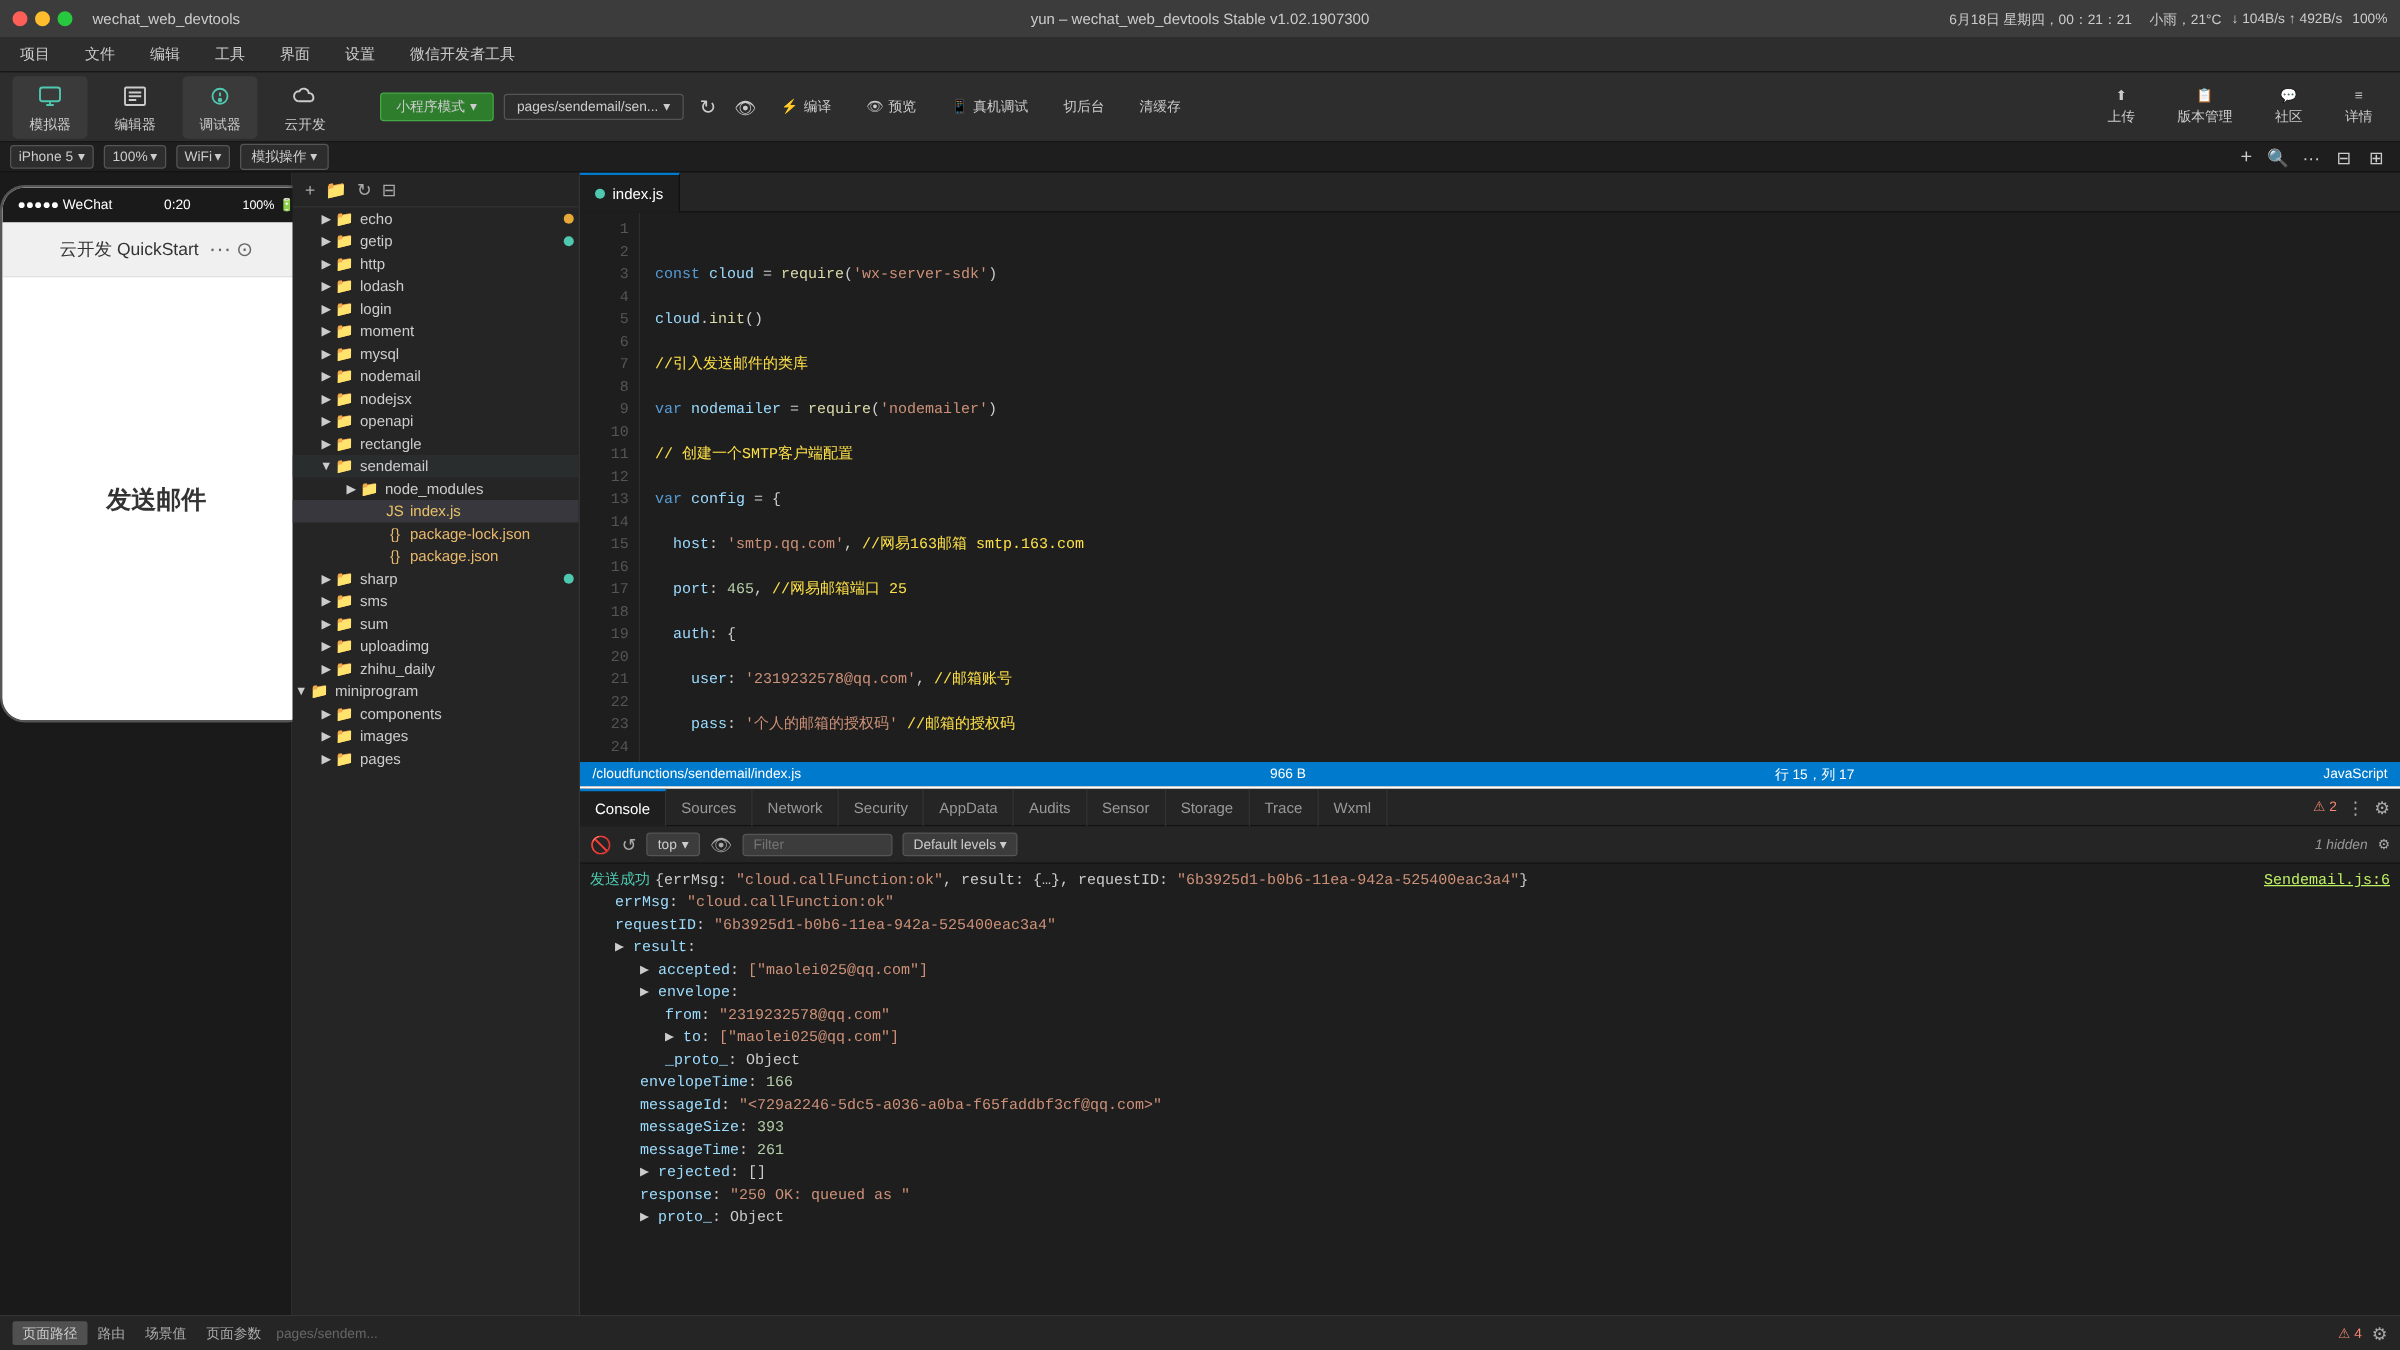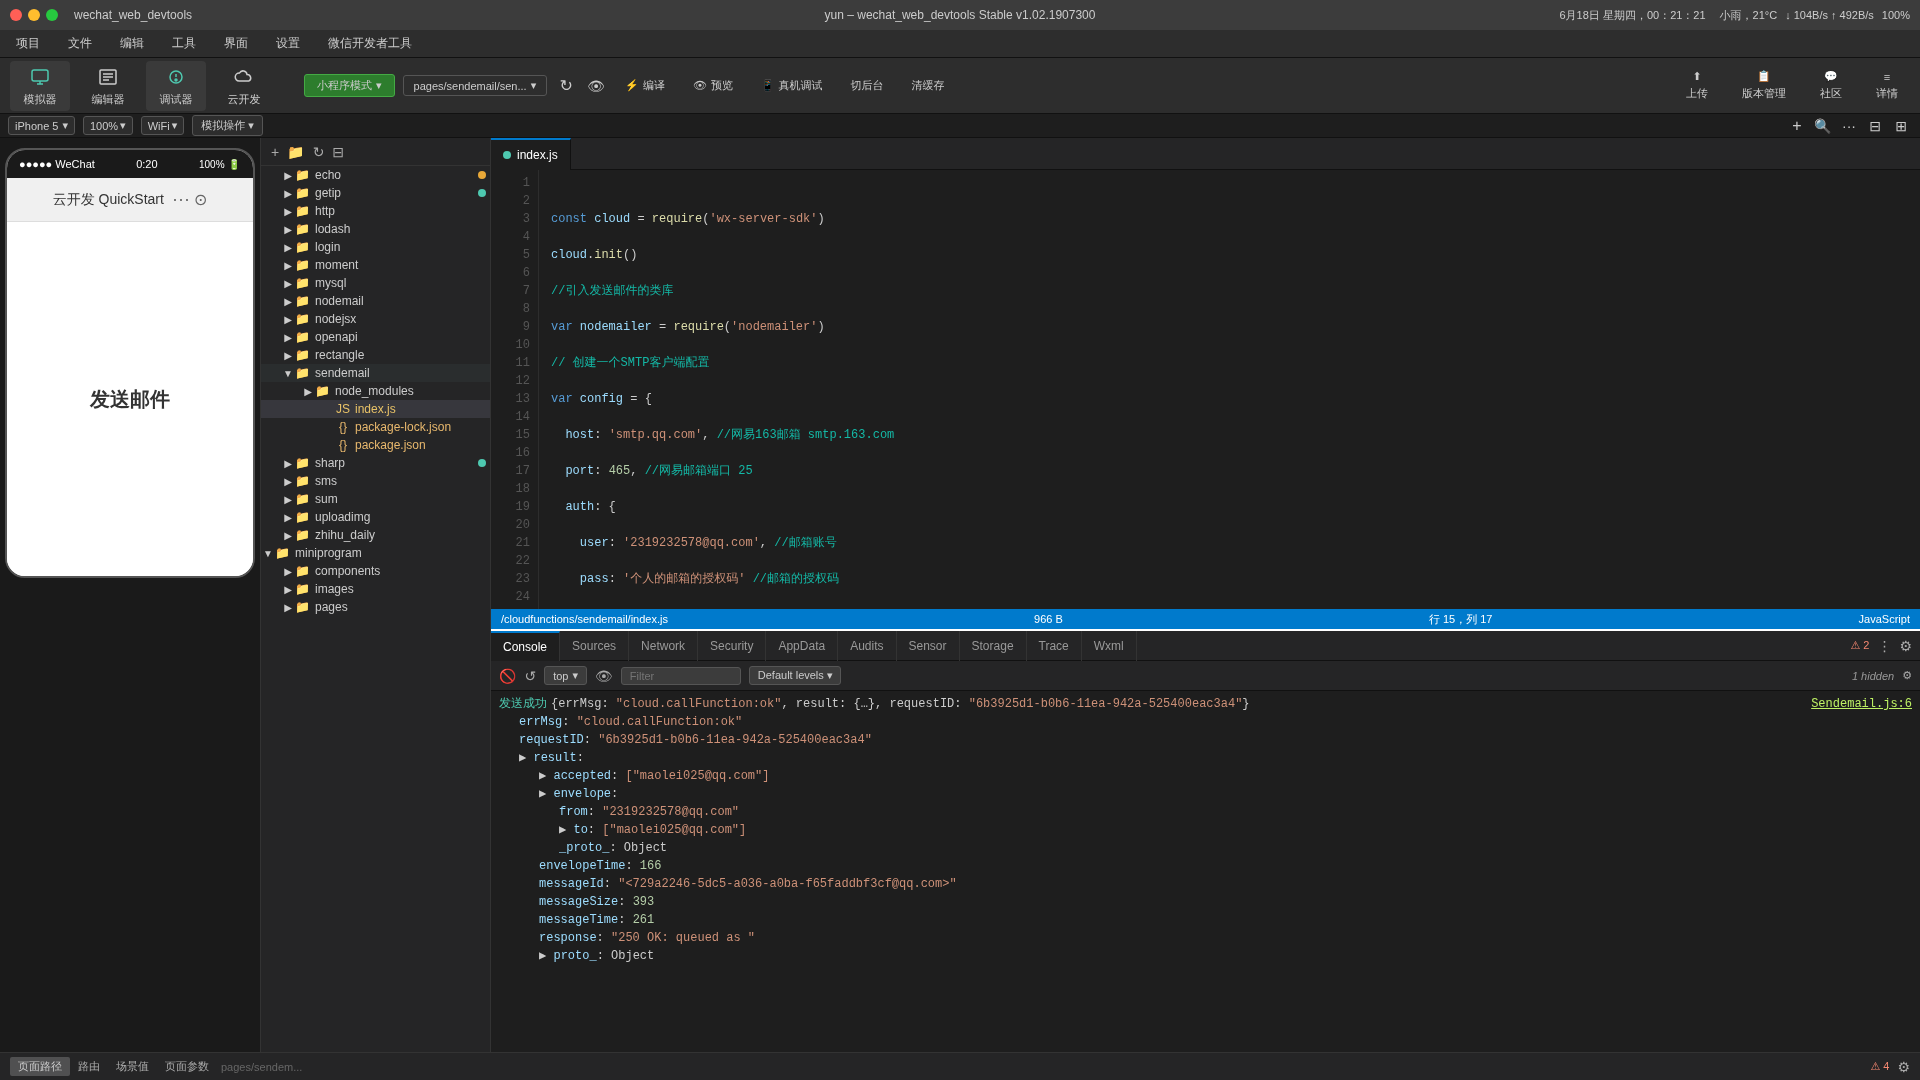--- a/index.html
+++ b/index.html
@@ -35,21 +35,21 @@
     .zoom-selector { background: #2d2d2d; border: 1px solid #555; color: #ccc; font-size: 11px; padding: 2px 6px; border-radius: 3px; display: flex; align-items: center; gap: 2px; cursor: pointer; }
     .network-selector { background: #2d2d2d; border: 1px solid #555; color: #ccc; font-size: 11px; padding: 2px 6px; border-radius: 3px; display: flex; align-items: center; gap: 2px; cursor: pointer; }
     .sim-btn { background: #2d2d2d; border: 1px solid #555; color: #ccc; font-size: 11px; padding: 2px 8px; border-radius: 3px; cursor: pointer; }
     .icon-btn { width: 22px; height: 22px; display: flex; align-items: center; justify-content: center; cursor: pointer; color: #aaa; }
     .sub-toolbar-right { margin-left: auto; display: flex; gap: 4px; }
 
     
     .main-area { display: flex; height: calc(1080px - 28px - 28px - 56px - 36px); }
 
     
-    .phone-preview { width: 261px; background: #1a1a1a; border-right: 1px solid #333; display: flex; flex-direction: column; }
+    .phone-preview { width: 234px; background: #1a1a1a; border-right: 1px solid #333; display: flex; flex-direction: column; }
     .phone-frame { margin: 10px auto; width: 250px; height: 430px; background: #fff; border-radius: 20px; border: 2px solid #555; overflow: hidden; display: flex; flex-direction: column; }
     .phone-status-bar { height: 28px; background: #1a1a1a; display: flex; align-items: center; justify-content: space-between; padding: 0 12px; }
     .phone-status-left { color: #fff; font-size: 11px; }
     .phone-status-center { color: #fff; font-size: 11px; }
     .phone-status-right { display: flex; align-items: center; gap: 4px; color: #fff; font-size: 10px; }
     .phone-nav-bar { height: 44px; background: #f0f0f0; display: flex; align-items: center; justify-content: center; border-bottom: 1px solid #ddd; }
     .phone-nav-title { font-size: 14px; color: #333; font-weight: 500; }
     .phone-content { flex: 1; background: #fff; display: flex; align-items: center; justify-content: center; }
     .phone-page-title { font-size: 20px; color: #333; font-weight: bold; }
 
@@ -72,21 +72,21 @@
     .editor-tabs { height: 32px; background: #252526; display: flex; align-items: center; border-bottom: 1px solid #111; }
     .editor-tab { height: 32px; display: flex; align-items: center; padding: 0 12px; gap: 6px; cursor: pointer; font-size: 12px; color: #999; border-right: 1px solid #111; }
     .editor-tab.active { background: #1e1e1e; color: #fff; border-top: 2px solid #007acc; }
     .tab-dot { width: 8px; height: 8px; border-radius: 50%; background: #4ec9b0; }
     .code-editor { flex: 1; background: #1e1e1e; overflow: auto; display: flex; }
     .line-numbers { width: 48px; background: #1e1e1e; border-right: 1px solid #2d2d2d; padding: 4px 0; text-align: right; color: #555; font-size: 12px; font-family: 'Courier New', monospace; line-height: 18px; padding-right: 8px; flex-shrink: 0; user-select: none; }
     .code-content { flex: 1; padding: 4px 12px; font-family: 'Courier New', monospace; font-size: 12px; line-height: 18px; white-space: pre; overflow: auto; }
     .code-line { display: block; }
     .kw { color: #569cd6; }
     .str { color: #ce9178; }
-    .comment { color: #14b8a6; }
+    .comment { color: #fde047; }
     .fn { color: #dcdcaa; }
     .num { color: #b5cea8; }
     .var-name { color: #9cdcfe; }
     .prop { color: #9cdcfe; }
     .file-path { color: #fff; font-size: 11px; }
     .devtools-tabs { height: 30px; background: #252526; display: flex; align-items: center; border-bottom: 1px solid #111; }
     .devtools-tab { padding: 4px 12px; cursor: pointer; font-size: 12px; color: #999; border-right: 1px solid #333; height: 30px; display: flex; align-items: center; }
     .devtools-tab.active { background: #1e1e1e; color: #fff; border-top: 2px solid #007acc; }
     .devtools-toolbar { height: 30px; background: #252526; display: flex; align-items: center; padding: 0 8px; gap: 8px; border-bottom: 1px solid #111; }
     .devtools-toolbar-right { margin-left: auto; display: flex; align-items: center; gap: 8px; color: #999; font-size: 11px; }
@@ -603,20 +603,23 @@
         <div style="padding-left:40px;">
           <span style="color:#9cdcfe;">messageId</span><span style="color:#ccc;">: </span><span style="color:#ce9178;">"&lt;729a2246-5dc5-a036-a0ba-f65faddbf3cf@qq.com&gt;"</span>
         </div>
         <div style="padding-left:40px;">
           <span style="color:#9cdcfe;">messageSize</span><span style="color:#ccc;">: </span><span style="color:#b5cea8;">393</span>
         </div>
         <div style="padding-left:40px;">
           <span style="color:#9cdcfe;">messageTime</span><span style="color:#ccc;">: </span><span style="color:#b5cea8;">261</span>
         </div>
         <div style="padding-left:40px;">
+          <span style="color:#ccc;">▶ </span><span style="color:#9cdcfe;">rejected</span><span style="color:#ccc;">: []</span>
+        </div>
+        <div style="padding-left:40px;">
           <span style="color:#9cdcfe;">response</span><span style="color:#ccc;">: </span><span style="color:#ce9178;">"250 OK: queued as "</span>
         </div>
         <div style="padding-left:40px;">
           <span style="color:#ccc;">▶ </span><span style="color:#9cdcfe;">proto_</span><span style="color:#ccc;">: Object</span>
         </div>
       </div>
     </div>
   </div>
 </div>
 

